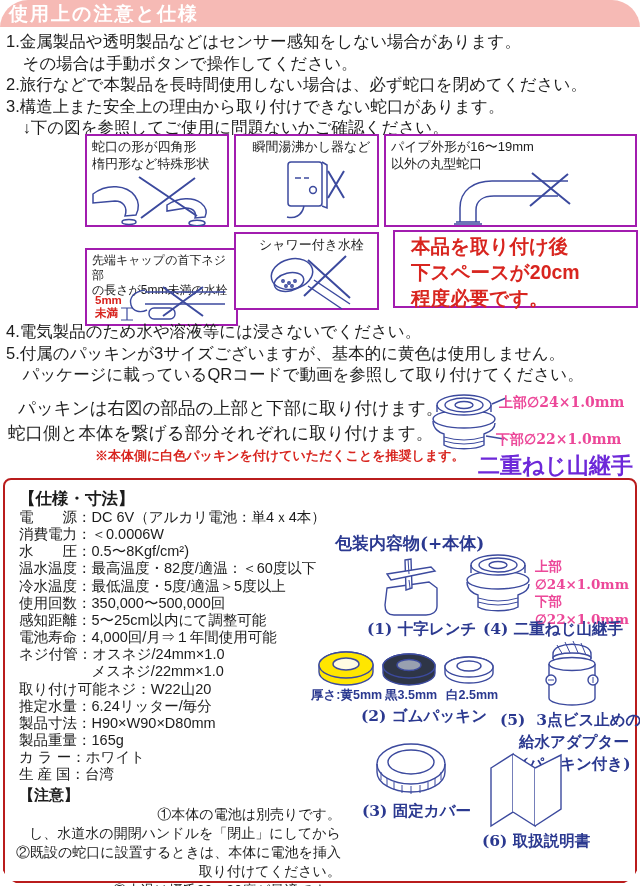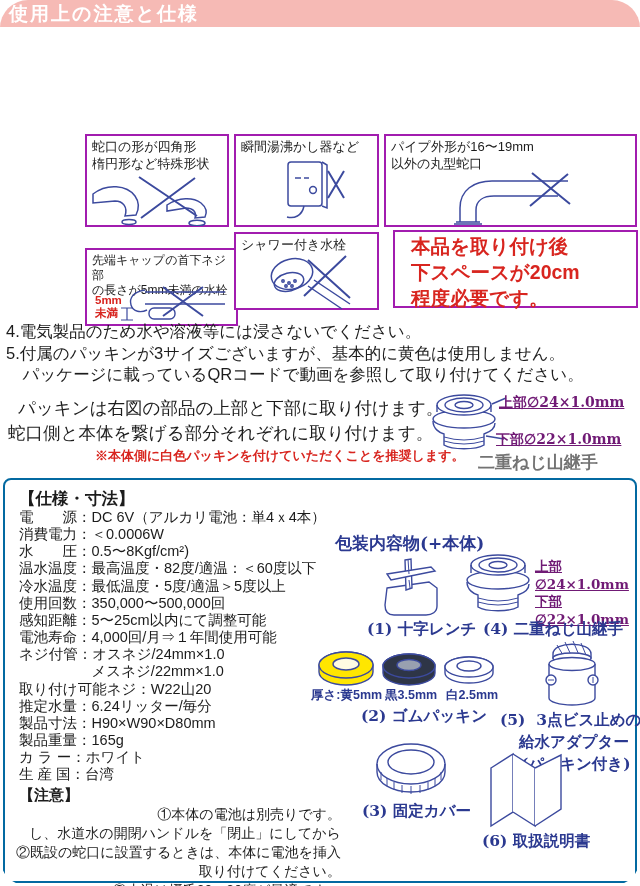--- a/index.html
+++ b/index.html
@@ -4,46 +4,53 @@
 <style>
   html,body{margin:0;padding:0;background:#fff;}
   #page{position:relative;width:640px;height:886px;background:#ffffff;overflow:hidden;
         font-family:"Liberation Sans",sans-serif;color:#1c1c1c;border-radius:28px;}
   .abs{position:absolute;}
   .hdr{background:#f6bab5;color:#ffffff;font-weight:bold;font-size:19px;line-height:27px;
        height:27px;padding-left:9px;letter-spacing:2px;}
   .note{font-size:16.5px;line-height:21.6px;font-weight:500;white-space:pre;}
   .wbox{border:2px solid #a21caf;background:#fff;box-sizing:border-box;}
   .wlabel{font-size:13px;line-height:16.5px;font-weight:500;white-space:pre-line;padding:3px 4px 0 5px;}
-  .center{}
+  .center{text-align:center;margin-left:9px;}
   .red{color:#d8251f;}
   .serif{font-family:"DejaVu Serif","Liberation Serif",serif;}
   .rednote{font-size:19.5px;line-height:26px;font-weight:bold;color:#d8251f;white-space:pre-line;}
   .packline{font-size:17.5px;line-height:24.5px;font-weight:500;white-space:pre;}
   .recommend{font-size:13px;font-weight:bold;color:#d8251f;}
-  .fitlabel{font-size:14px;font-weight:bold;color:#701a75;text-decoration:underline;}
-  .fitname{font-size:17px;font-weight:bold;color:#737373;text-align:right;}
-  .specbox{border:2px solid #0369a1;border-radius:8px;background:#fff;box-sizing:border-box;}
+  .fitlabel{font-size:14px;font-weight:bold;color:#ec4899;}
+  .fitname{font-size:22px;font-weight:bold;color:#6d28d9;text-align:right;}
+  .specbox{border:2px solid #b91c1c;border-radius:8px;background:#fff;box-sizing:border-box;}
   .spectitle{font-size:16.5px;font-weight:bold;}
   .spec{font-size:14.5px;line-height:17.15px;white-space:pre;font-weight:500;}
   .notice{font-size:14px;line-height:19px;white-space:pre;font-weight:500;text-align:right;}
   .noticetitle{font-size:15px;font-weight:bold;}
   .ctitle{font-size:17px;font-weight:bold;color:#2b3990;}
   .caption{font-size:15.5px;font-weight:bold;color:#2b3990;white-space:pre;}
   .thick{font-size:12.5px;font-weight:bold;color:#2b3990;white-space:pre;}
   .ann5mm{font-size:11.5px;line-height:13px;font-weight:bold;color:#d8251f;white-space:pre-line;}
   svg{display:block;}
 </style>
 </head>
 <body>
 
 <div id="page">
 
   <div class="abs hdr" style="left:0;top:0;width:640px;">使用上の注意と仕様</div>
 
+  <div class="abs" style="left:6px;top:31px;width:632px;">
+    <div class="note">1.金属製品や透明製品などはセンサー感知をしない場合があります。</div>
+    <div class="note">　その場合は手動ボタンで操作してください。</div>
+    <div class="note">2.旅行などで本製品を長時間使用しない場合は、必ず蛇口を閉めてください。</div>
+    <div class="note">3.構造上また安全上の理由から取り付けできない蛇口があります。</div>
+    <div class="note">　↓下の図を参照してご使用に問題ないかご確認ください。</div>
+  </div>
 
   <div class="abs wbox" style="left:85px;top:134px;width:144px;height:93px;">
     <div class="wlabel">蛇口の形が四角形
 楕円形など特殊形状</div>
     <svg class="abs" style="left:4px;top:38px;" width="132" height="52" viewBox="0 0 132 52">
       <g stroke="#3c4a9e" fill="none" stroke-width="1.5">
         <path d="M2 20 C16 9 36 11 44 22 C49 29 48 35 45 41 L34 42 C37 33 32 27 24 27 L2 29 Z"></path>
         <ellipse cx="38" cy="48" rx="7" ry="2.4"></ellipse>
         <path d="M76 31 C88 23 102 23 110 29 C116 34 116 39 114 43 L104 44 C106 37 101 34 95 34 L76 37 Z"></path>
         <ellipse cx="106" cy="49" rx="8" ry="2.8"></ellipse>

